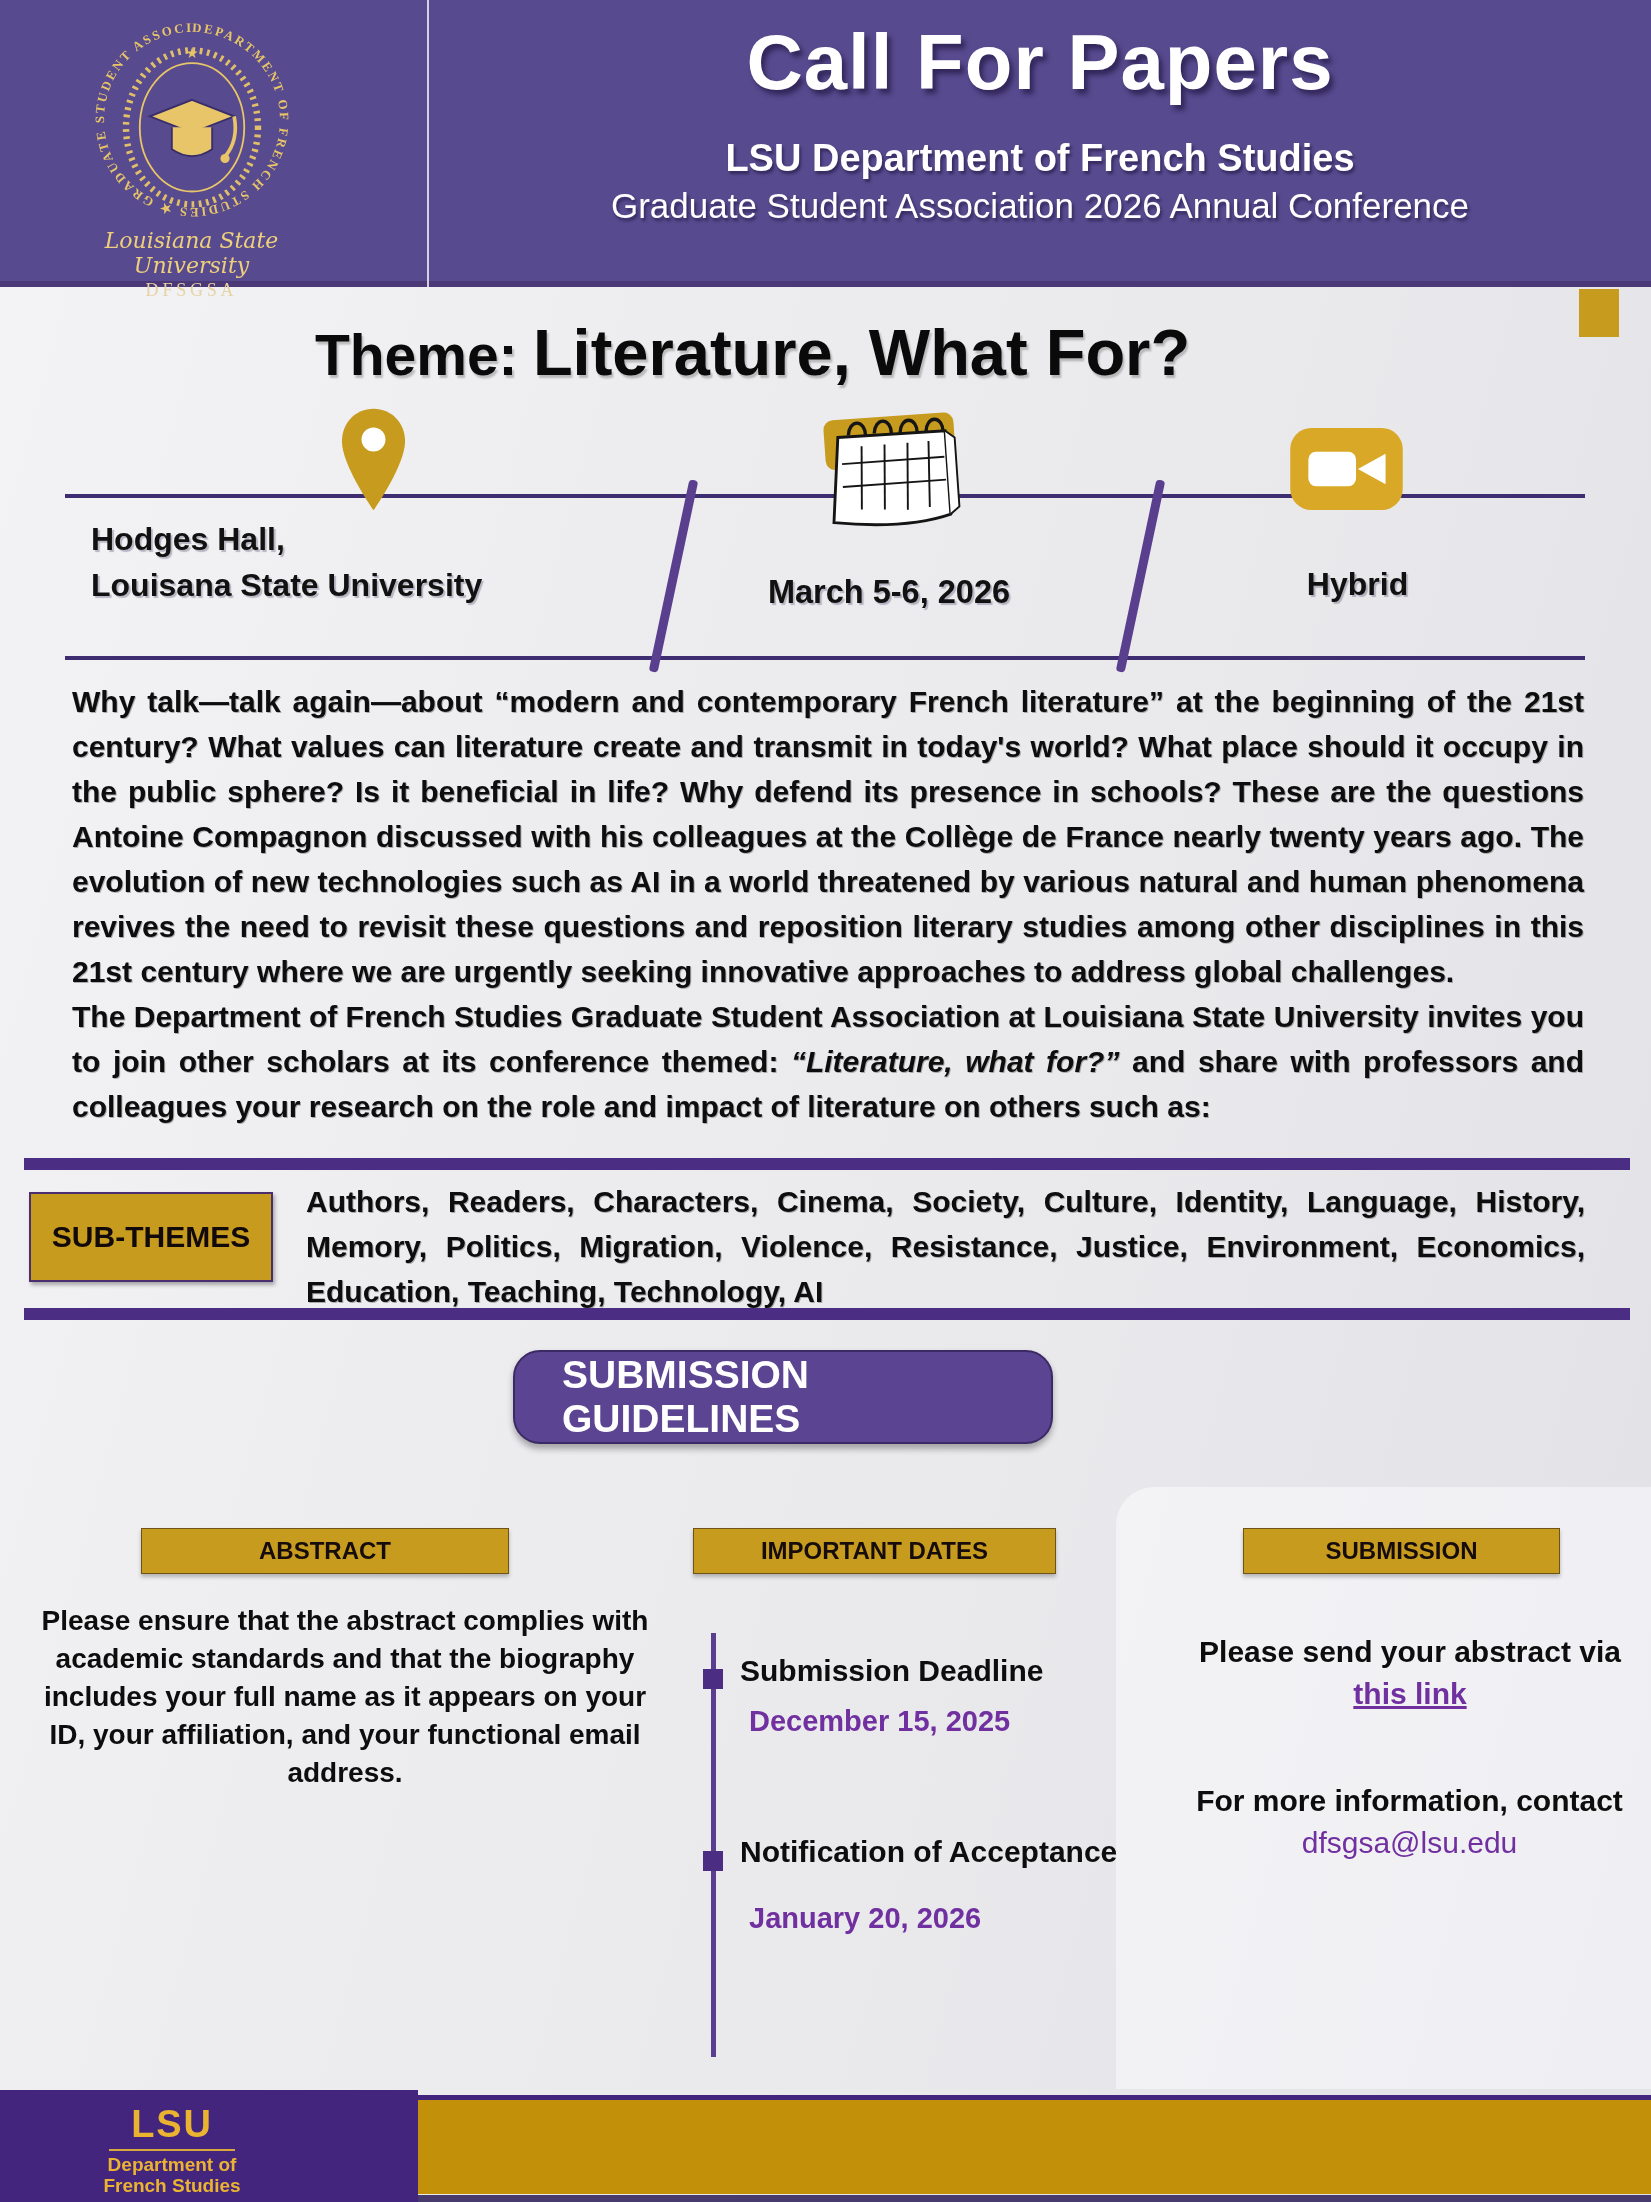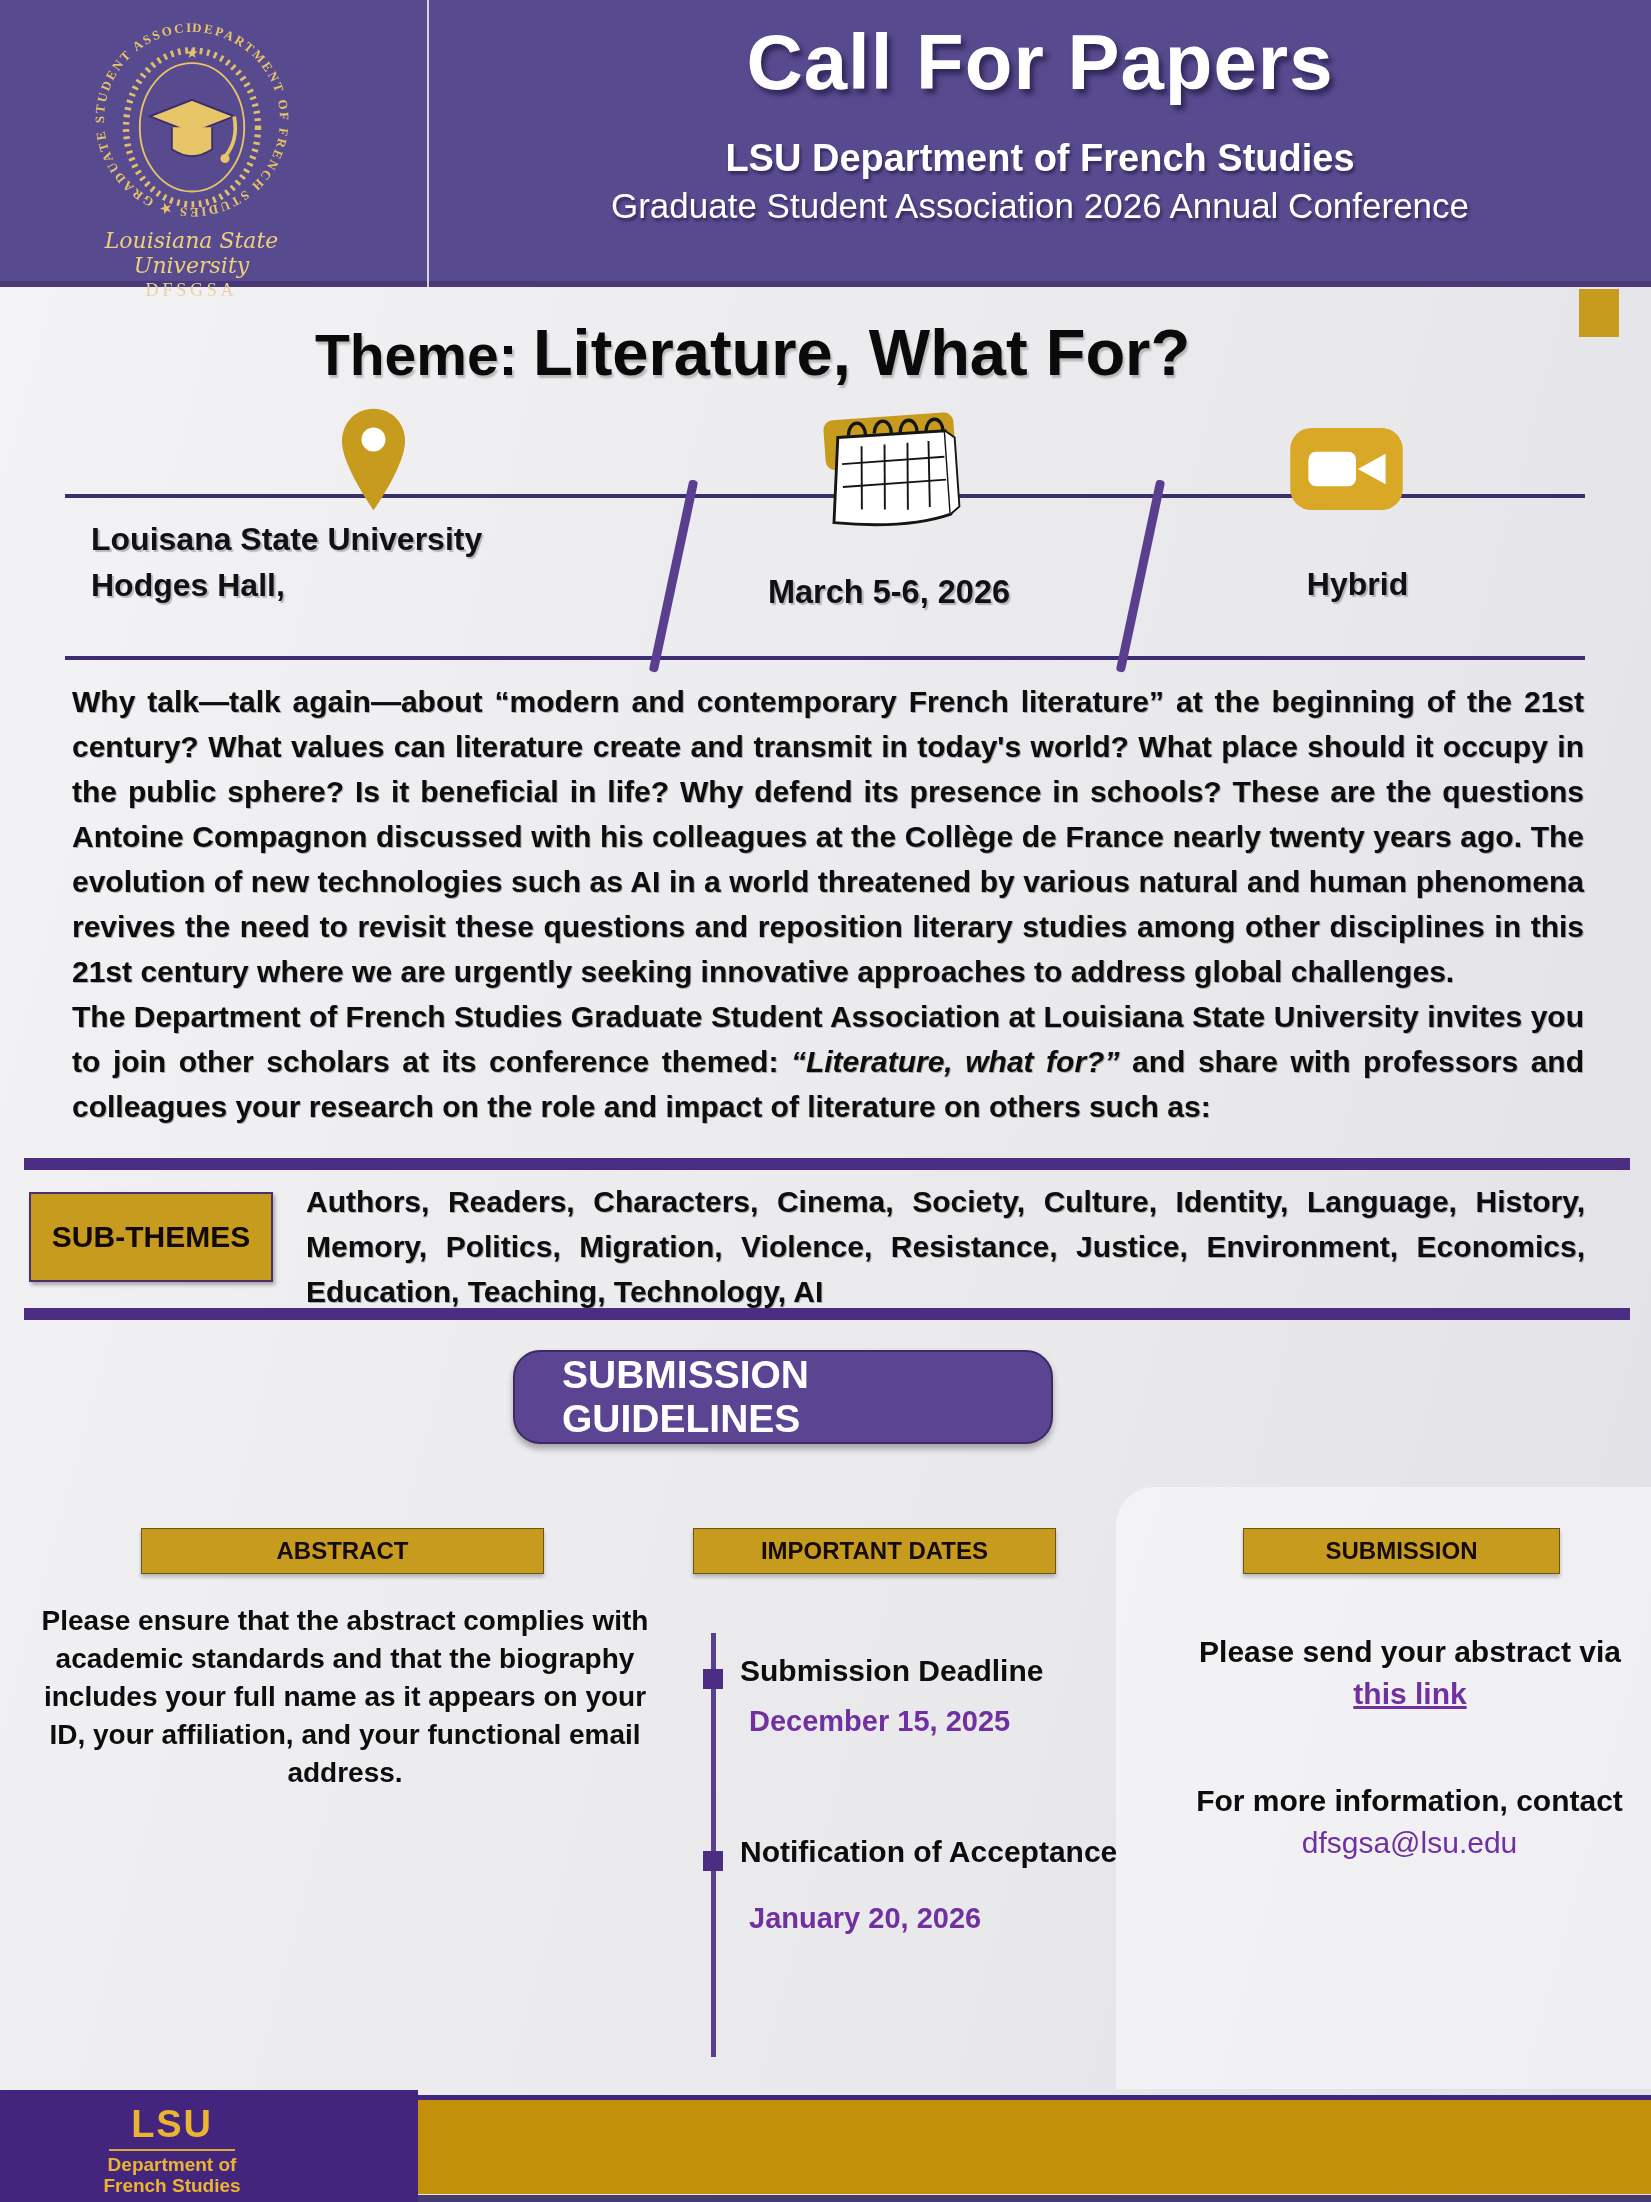--- a/index.html
+++ b/index.html
@@ -76,21 +76,21 @@
   
   .right-panel{position:absolute;left:1116px;top:1487px;width:535px;height:602px;
          background:rgba(252,252,254,.55);border-radius:38px 0 0 0;}
   .pill{position:absolute;left:513px;top:1350px;width:540px;height:94px;background:#5b4491;
          border:2.9px solid #3b2a66;border-radius:27px;display:flex;align-items:center;
          justify-content:center;color:#fff;font-size:39px;font-weight:bold;
          box-shadow:0 4.8px 6.7px rgba(0,0,0,.3);padding-left:47px;}
   .col-head{position:absolute;top:1528px;height:46px;background:var(--gold);
          border:1.9px solid #6d5416;display:flex;align-items:center;justify-content:center;
          font-size:24px;font-weight:bold;color:#160c0c;box-shadow:0 2.9px 3.8px rgba(0,0,0,.25);}
-  .col-head.abstract{left:141px;width:403px;}
+  .col-head.abstract{left:141px;width:368px;}
   .col-head.dates{left:693px;width:363px;}
   .col-head.submission{left:1243px;width:317px;}
 
   .abstract-body{position:absolute;left:40px;top:1602px;width:610px;text-align:center;
          font-size:28px;line-height:38px;font-weight:bold;color:#0d0d0d;}
   .abstract-body p{margin:0;}
 
   .timeline{position:absolute;left:711px;top:1633px;width:4.8px;height:424px;background:var(--divider-purple);}
   .tl-bullet{position:absolute;left:703px;width:20px;height:20px;background:var(--bar-purple);}
   .tl-bullet.b1{top:1669px;} .tl-bullet.b2{top:1851px;}
@@ -195,22 +195,22 @@
 
   <div class="camera-icon">
     <svg width="113" height="82" viewBox="0 0 118 86">
       <rect x="0" y="0" width="118" height="86" rx="22" fill="#d9a826"></rect>
       <rect x="19" y="25" width="50" height="36" rx="8" fill="#ffffff"></rect>
       <polygon points="71,43 100,27 100,59" fill="#ffffff"></polygon>
     </svg>
   </div>
 
   <div class="info-text loc">
+    <div>Hodges Hall,</div>
     <div>Louisana State University</div>
-    <div>Hodges Hall,</div>
   </div>
   <div class="info-text date">March 5-6, 2026</div>
   <div class="info-text mode">Hybrid</div>
 
   <div class="intro">
     <p>Why talk—talk again—about “modern and contemporary French literature” at the beginning of the 21st century? What values can literature create and transmit in today's world? What place should it occupy in the public sphere? Is it beneficial in life? Why defend its presence in schools? These are the questions Antoine Compagnon discussed with his colleagues at the Collège de France nearly twenty years ago. The evolution of new technologies such as AI in a world threatened by various natural and human phenomena revives the need to revisit these questions and reposition literary studies among other disciplines in this 21st century where we are urgently seeking innovative approaches to address global challenges.</p>
     <p><span>The Department of French Studies Graduate Student Association at Louisiana State University invites you to join other scholars at its conference themed: </span><span style="font-style:italic">“Literature, what for?”</span><span> and share with professors and colleagues your research on the role and impact of literature on others such as:</span></p>
   </div>
 
   <div class="st-bar top"></div>

